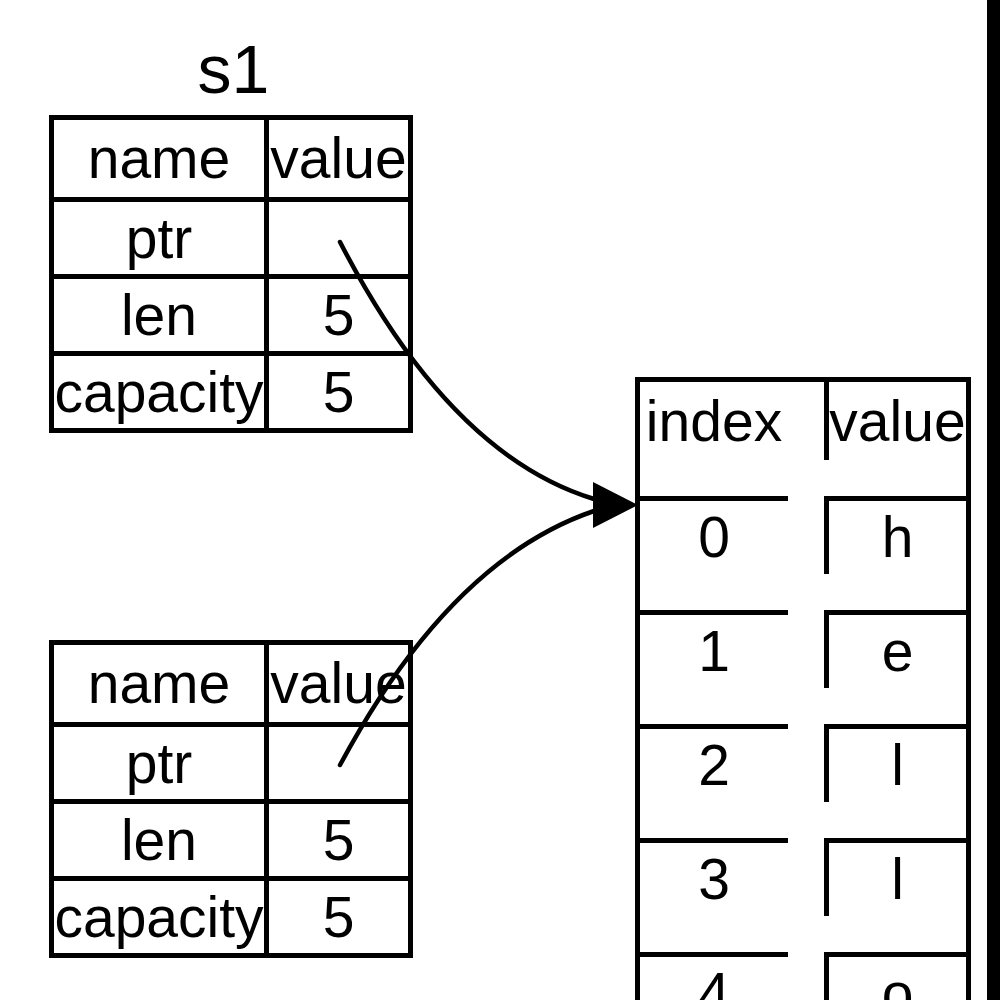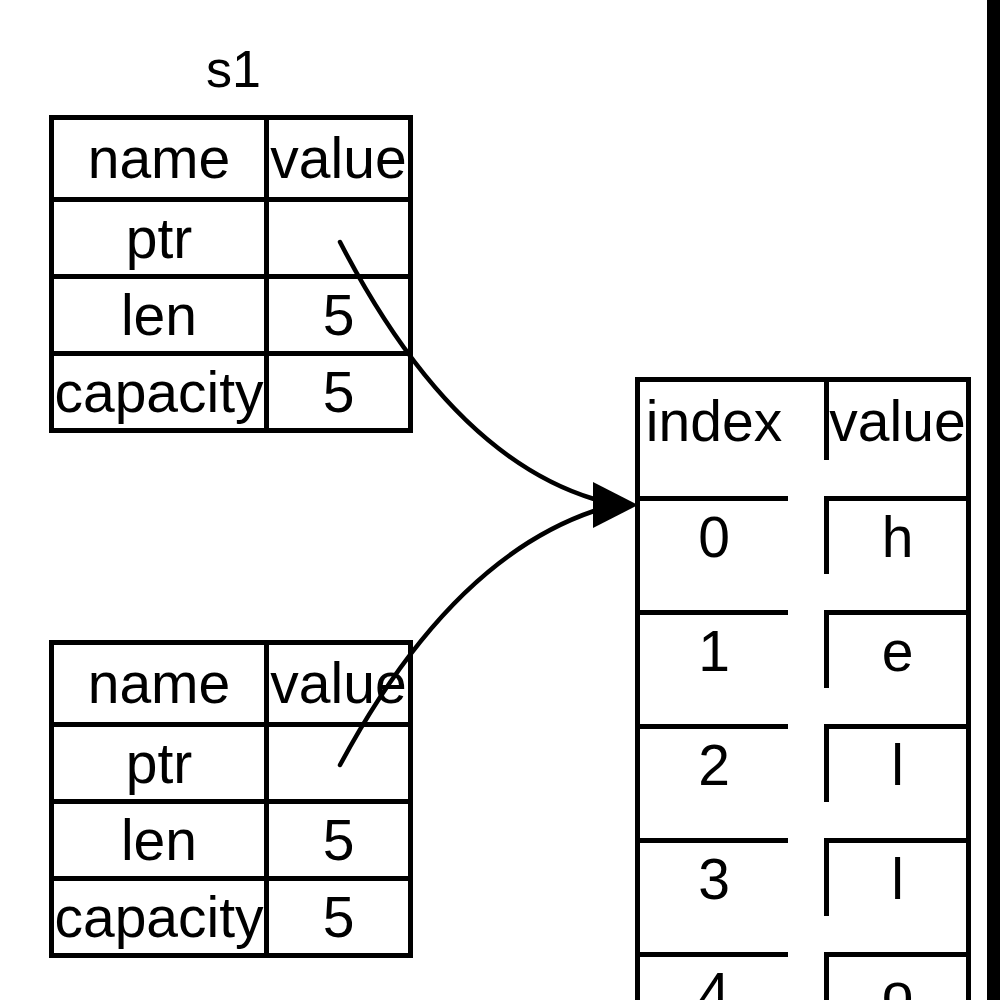--- a/index.html
+++ b/index.html
@@ -35,21 +35,21 @@
     border-top: 5px solid var(--ink);
     border-left: 5px solid var(--ink);
   }
   .cell.first-row { border-top: none; }
   .cell.first-col { border-left: none; }
   .tbl-label {
     position: absolute;
     display: flex;
     align-items: center;
     justify-content: center;
-    font-size: 52px;
+    font-size: 68px;
     line-height: 1;
   }
   #s1-label   { left: 49px;  top: 25px;  width: 369px; height: 88px; }
   #s1-table   { left: 49px;  top: 115px; }
   #s2-label   { left: 49px;  top: 551px; width: 369px; height: 88px; }
   #s2-table   { left: 49px;  top: 640px; }
   #heap-table { left: 635px; top: 377px; gap: 36px; }
   #right-bar {
     position: absolute;
     left: 987px; top: 0;

